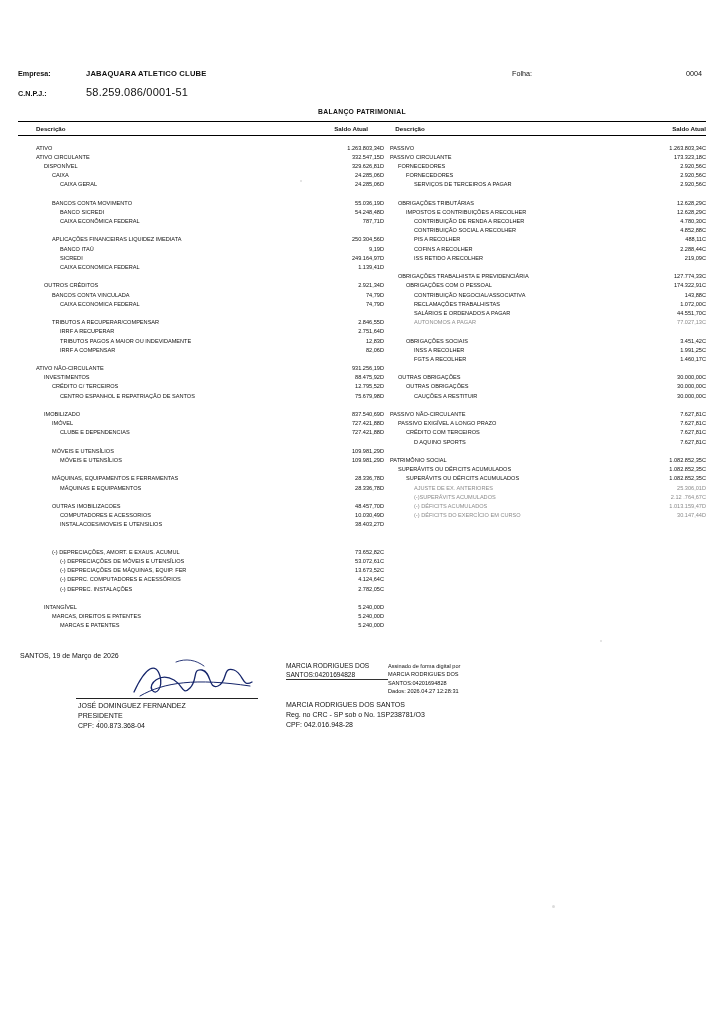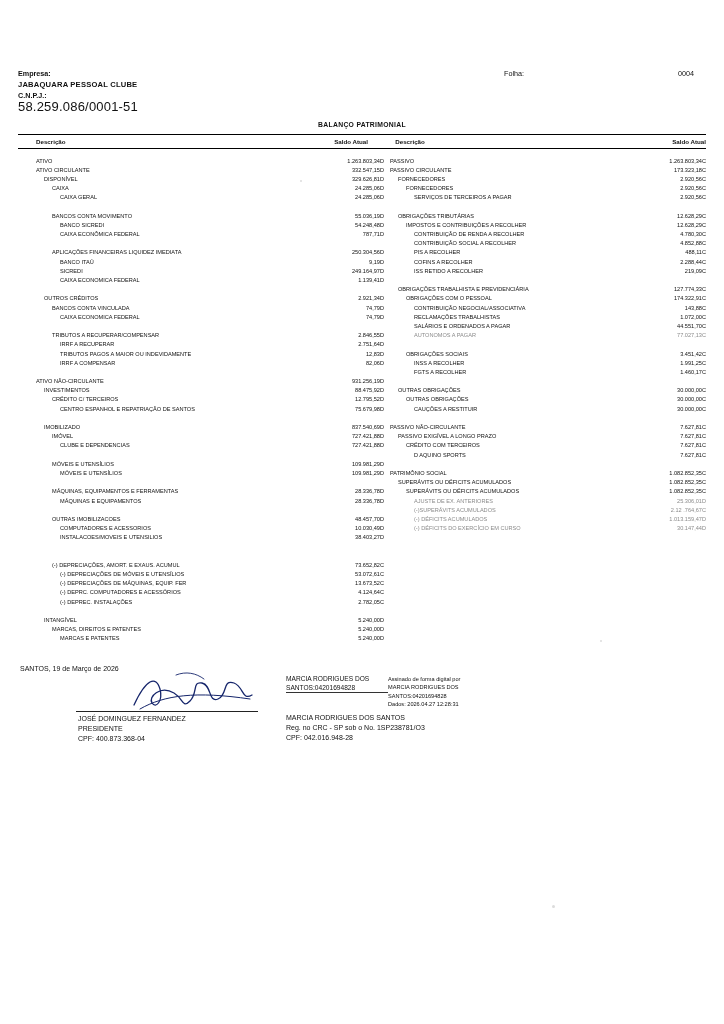--- a/index.html
+++ b/index.html
@@ -30,40 +30,40 @@
   }
   
   .hdr {
     position: relative;
     font-size: 7.2px;
     line-height: 11px;
   }
   .hdr-row {
     display: flex;
     align-items: baseline;
-    flex-direction: column;
   }
   .hdr-label {
     width: 68px;
     font-weight: bold;
     font-size: 7.2px;
     color: #111;
   }
   .hdr-value {
     font-size: 7.6px;
     font-weight: bold;
     letter-spacing: .2px;
   }
   .hdr-value.norm {
     font-weight: normal;
-    font-size: 13px;
+    font-size: 11px;
+    margin-top: 8px;
   }
   .folha {
     position: absolute;
-    right: 12px;
+    right: 4px;
     top: 0;
     width: 190px;
     display: flex;
     justify-content: space-between;
     font-size: 7.2px;
   }
   .folha .fl-label { }
   .folha .fl-value { font-weight: normal; }
 
   .doc-title {
@@ -214,21 +214,21 @@
   <div class="speck" style="left:300px;top:180px;width:2px;height:2px;"></div>
   <div class="speck" style="left:600px;top:640px;width:2px;height:2px;"></div>
   <div class="speck" style="left:552px;top:905px;width:3px;height:3px;"></div>
   <div class="speck" style="left:98px;top:720px;width:2px;height:2px;"></div>
 
   <div class="sheet">
 
     <div class="hdr">
       <div class="hdr-row">
         <span class="hdr-label">Empresa:</span>
-        <span class="hdr-value">JABAQUARA PESSOAL CLUBE</span>
+        <span class="hdr-value">JABAQUARA ATLETICO CLUBE</span>
       </div>
       <div class="hdr-row">
         <span class="hdr-label">C.N.P.J.:</span>
         <span class="hdr-value norm">58.259.086/0001-51</span>
       </div>
       <div class="folha">
         <span class="fl-label">Folha:</span>
         <span class="fl-value">0004</span>
       </div>
     </div>

